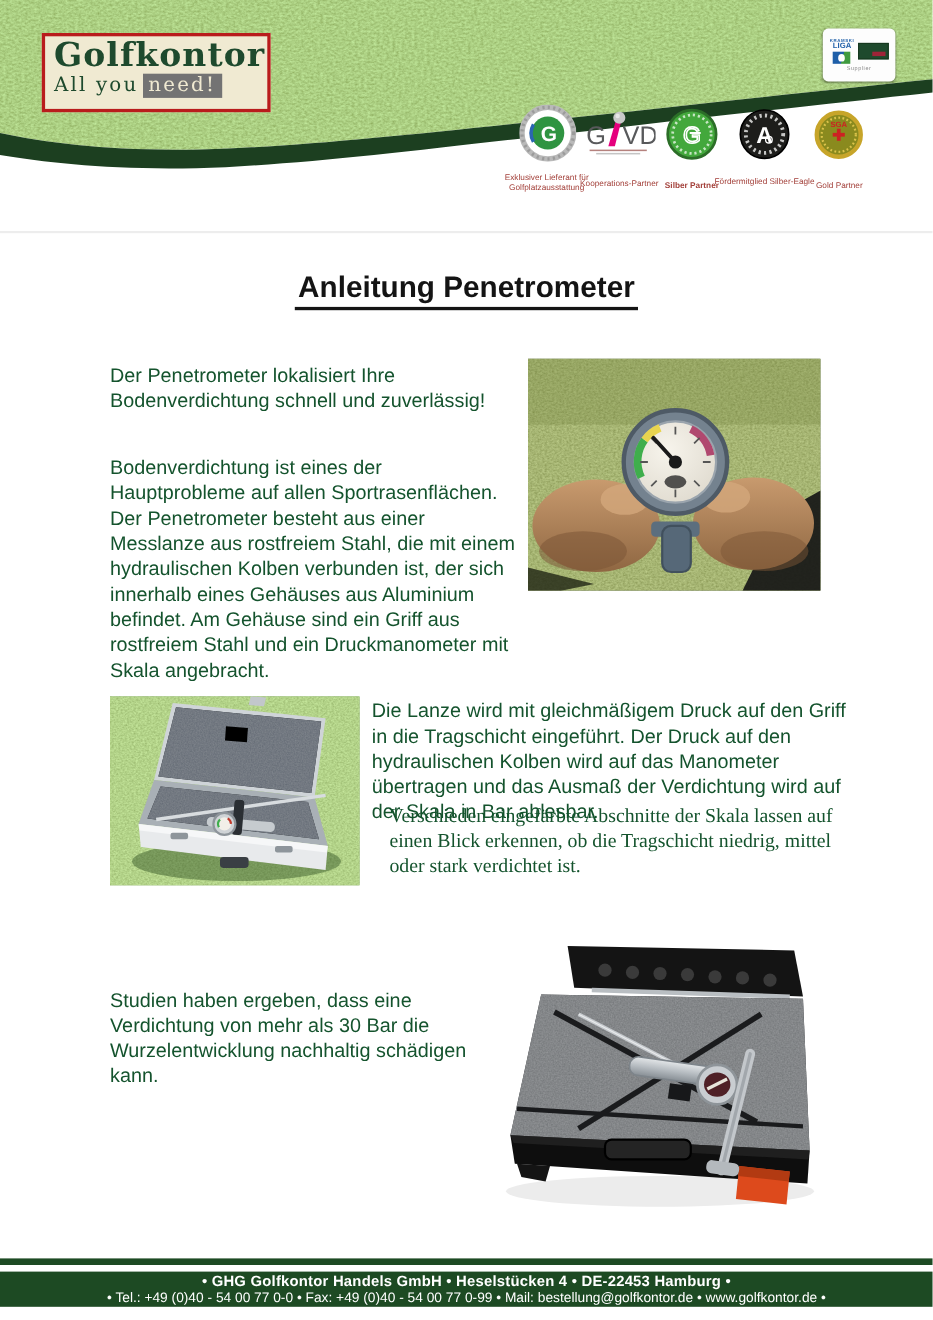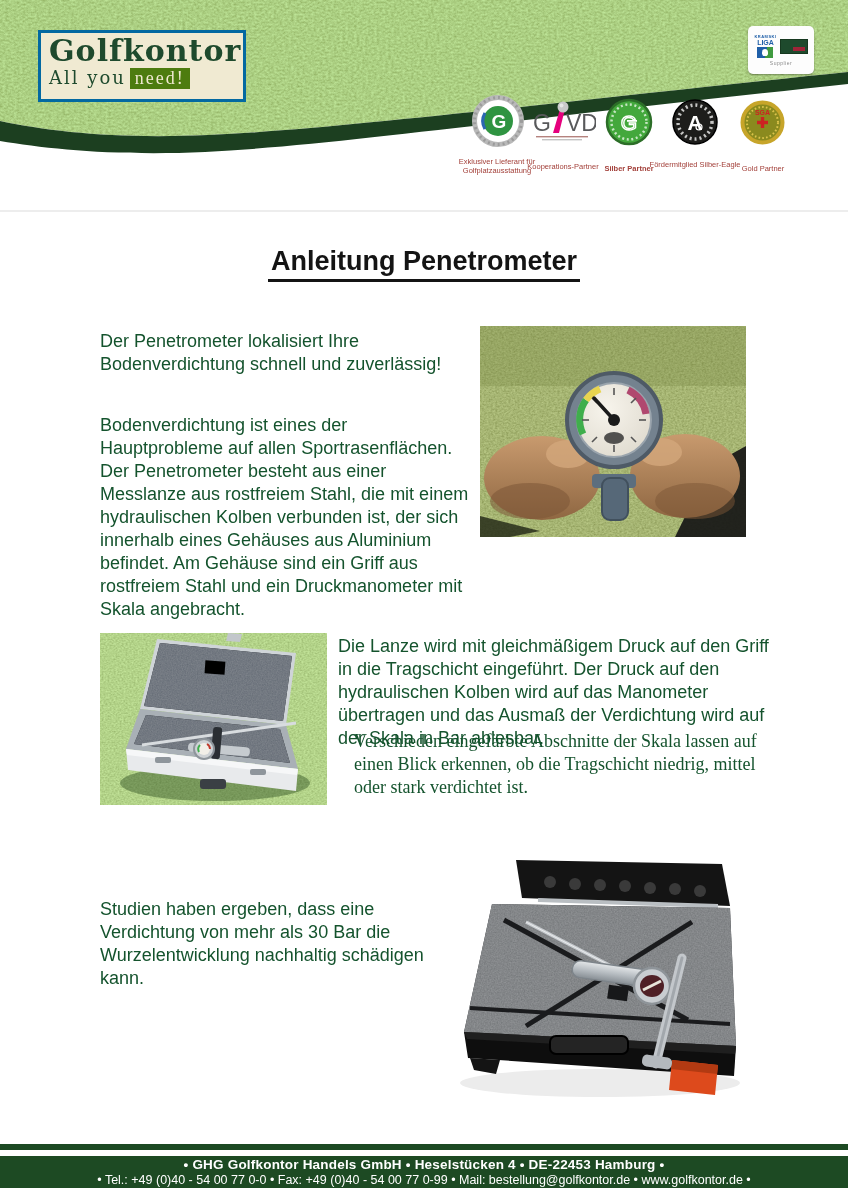--- a/index.html
+++ b/index.html
@@ -1,26 +1,26 @@
 <!DOCTYPE html>
 <html><head>
 <meta charset="utf-8">
 <style>
   html,body{margin:0;padding:0;background:#ffffff;}
   .page{position:relative;width:848px;height:1200px;background:#fff;overflow:hidden;
         font-family:"Liberation Sans",sans-serif;color:#3d3d3d;}
   
   .header-grass{position:absolute;left:0;top:0;width:848px;height:215px;}
   .logo-box{position:absolute;left:38px;top:30px;width:188px;height:60px;
-            background:#f0ead2;border:3px solid #0369a1;padding:2px 6px 4px 8px;}
+            background:#f0ead2;border:3px solid #b91c1c;padding:2px 6px 4px 8px;}
   .logo-title{font-family:"DejaVu Serif",serif;font-weight:bold;font-size:30px;line-height:32px;
               color:#1e4a2d;letter-spacing:1px;}
   .logo-tagline{font-family:"DejaVu Serif",serif;font-size:18px;line-height:22px;color:#1e4a2d;
                 letter-spacing:2px;white-space:nowrap;}
-  .logo-tagline .hl{background:#4d7c0f;color:#f0ead2;padding:0 5px 1px 5px;margin-left:4px;font-family:Liberation Serif, serif;}
+  .logo-tagline .hl{background:#737373;color:#f0ead2;padding:0 5px 1px 5px;margin-left:4px;}
   .supplier-badge{position:absolute;left:748px;top:26px;width:66px;height:48px;background:#fdfdfd;
                   border-radius:5px;box-shadow:0 1px 2px rgba(0,0,0,.35);display:flex;
                   flex-direction:column;align-items:center;justify-content:center;gap:2px;}
   .badge-row{display:flex;align-items:center;gap:3px;}
   .badge-liga{display:flex;flex-direction:column;align-items:center;line-height:4px;}
   .badge-liga .t1{font-size:4px;color:#1f5fa8;font-weight:bold;letter-spacing:.5px;}
   .badge-liga .t2{font-size:7px;color:#1f5fa8;font-weight:bold;line-height:7px;}
   .badge-liga .sq{width:16px;height:11px;margin-top:1px;
       background:linear-gradient(105deg,#1f5fa8 55%,#3f9a3f 55%);position:relative;}
   .badge-liga .sq::after{content:"";position:absolute;left:5px;top:2px;width:6px;height:7px;

